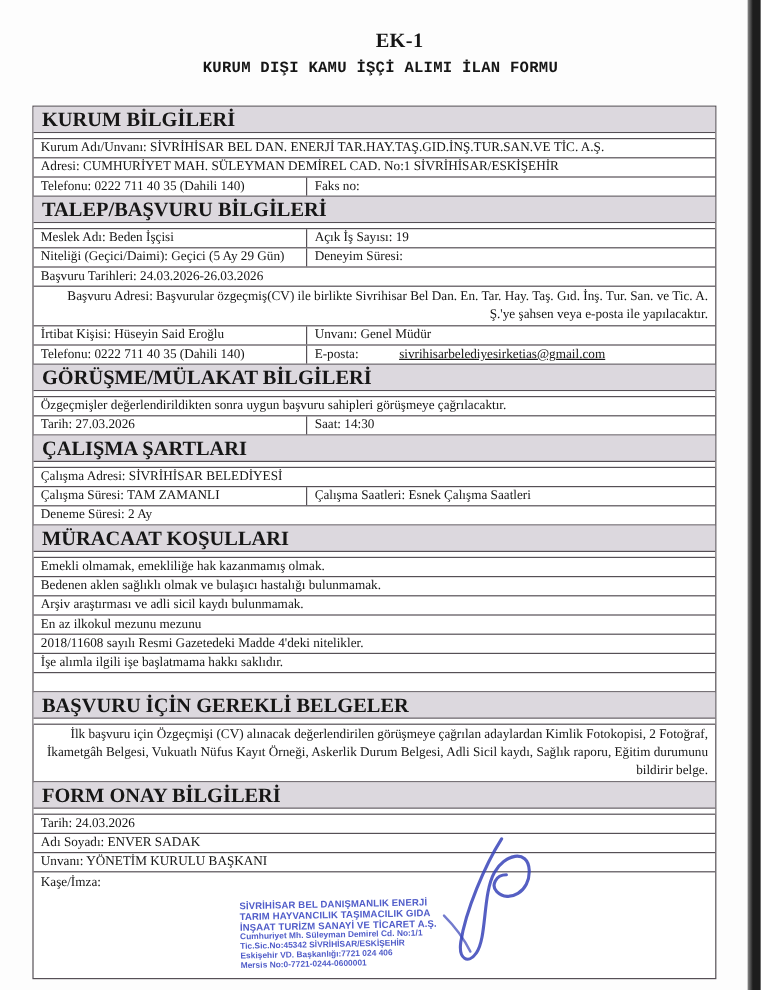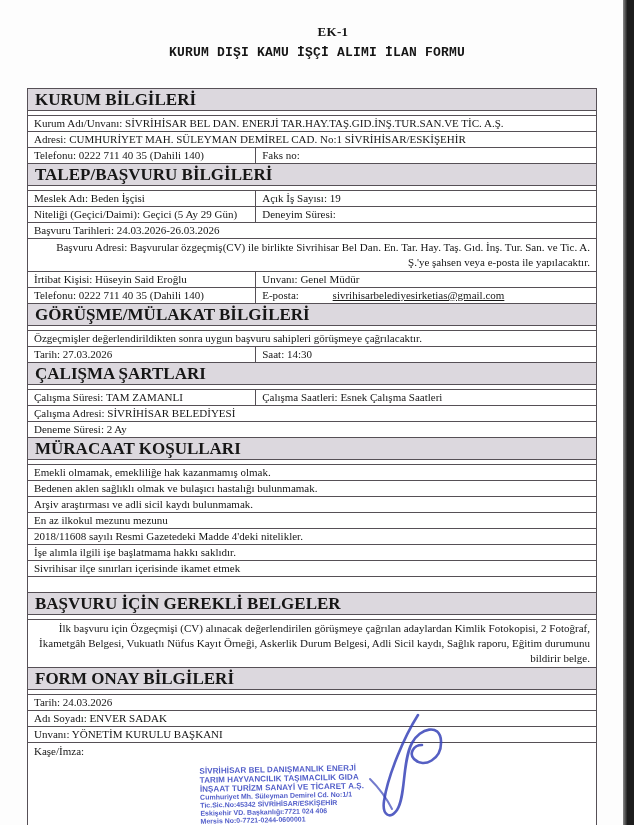--- a/index.html
+++ b/index.html
@@ -14,21 +14,21 @@
     background:#fdfdfd;
     font-family:"Liberation Serif", serif;
     color:#161616;
     overflow:hidden;
   }
   .scan-edge {
     position:absolute; top:0; right:0; width:11px; height:825px;
     background:linear-gradient(to right,#8a8a8a,#1d1d1d 40%);
   }
   .titles { text-align:center; padding-top:24px; }
-  .ek-label { font-size:13px; font-weight:bold; letter-spacing:.3px;padding-left:32px; }
+  .ek-label { font-size:17px; font-weight:bold; letter-spacing:.3px;padding-left:32px; }
   .form-title { font-size:13px; font-weight:bold; margin-top:5px; letter-spacing:.2px;font-family:Liberation Mono, monospace; }
 
   .form-table {
     position:absolute; left:27px; top:88px; width:570px;
     border:1.5px solid var(--border-col);
     background:#fff;
   }
   .sec-header {
     background:var(--header-bg);
     border-bottom:1px solid var(--border-col);
@@ -112,36 +112,35 @@
   <div class="sec-header">GÖRÜŞME/MÜLAKAT BİLGİLERİ</div>
   <div class="spacer"></div>
   <div class="row single">Özgeçmişler değerlendirildikten sonra uygun başvuru sahipleri görüşmeye çağrılacaktır.</div>
   <div class="row cols">
     <div class="c1">Tarih: 27.03.2026</div>
     <div class="c2">Saat: 14:30</div>
   </div>
 
   <div class="sec-header">ÇALIŞMA ŞARTLARI</div>
   <div class="spacer"></div>
+  <div class="row single">Çalışma Adresi: SİVRİHİSAR BELEDİYESİ</div>
   <div class="row cols">
     <div class="c1">Çalışma Süresi: TAM ZAMANLI</div>
     <div class="c2">Çalışma Saatleri: Esnek Çalışma Saatleri</div>
   </div>
-  <div class="row single">Çalışma Adresi: SİVRİHİSAR BELEDİYESİ</div>
   <div class="row single">Deneme Süresi: 2 Ay</div>
 
   <div class="sec-header">MÜRACAAT KOŞULLARI</div>
   <div class="spacer"></div>
   <div class="row single">Emekli olmamak, emekliliğe hak kazanmamış olmak.</div>
   <div class="row single">Bedenen aklen sağlıklı olmak ve bulaşıcı hastalığı bulunmamak.</div>
   <div class="row single">Arşiv araştırması ve adli sicil kaydı bulunmamak.</div>
   <div class="row single">En az ilkokul mezunu mezunu</div>
   <div class="row single">2018/11608 sayılı Resmi Gazetedeki Madde 4'deki nitelikler.</div>
   <div class="row single">İşe alımla ilgili işe başlatmama hakkı saklıdır.</div>
-  <div class="row single">Sivrihisar ilçe sınırları içerisinde ikamet etmek</div>
   <div class="row single"></div>
 
   <div class="sec-header">BAŞVURU İÇİN GEREKLİ BELGELER</div>
   <div class="spacer"></div>
   <div class="row multi">İlk başvuru için Özgeçmişi (CV) alınacak değerlendirilen görüşmeye çağrılan adaylardan Kimlik Fotokopisi, 2 Fotoğraf, İkametgâh Belgesi, Vukuatlı Nüfus Kayıt Örneği, Askerlik Durum Belgesi, Adli Sicil kaydı, Sağlık raporu, Eğitim durumunu bildirir belge.</div>
 
   <div class="sec-header">FORM ONAY BİLGİLERİ</div>
   <div class="spacer"></div>
   <div class="row single">Tarih: 24.03.2026</div>
   <div class="row single">Adı Soyadı: ENVER SADAK</div>

